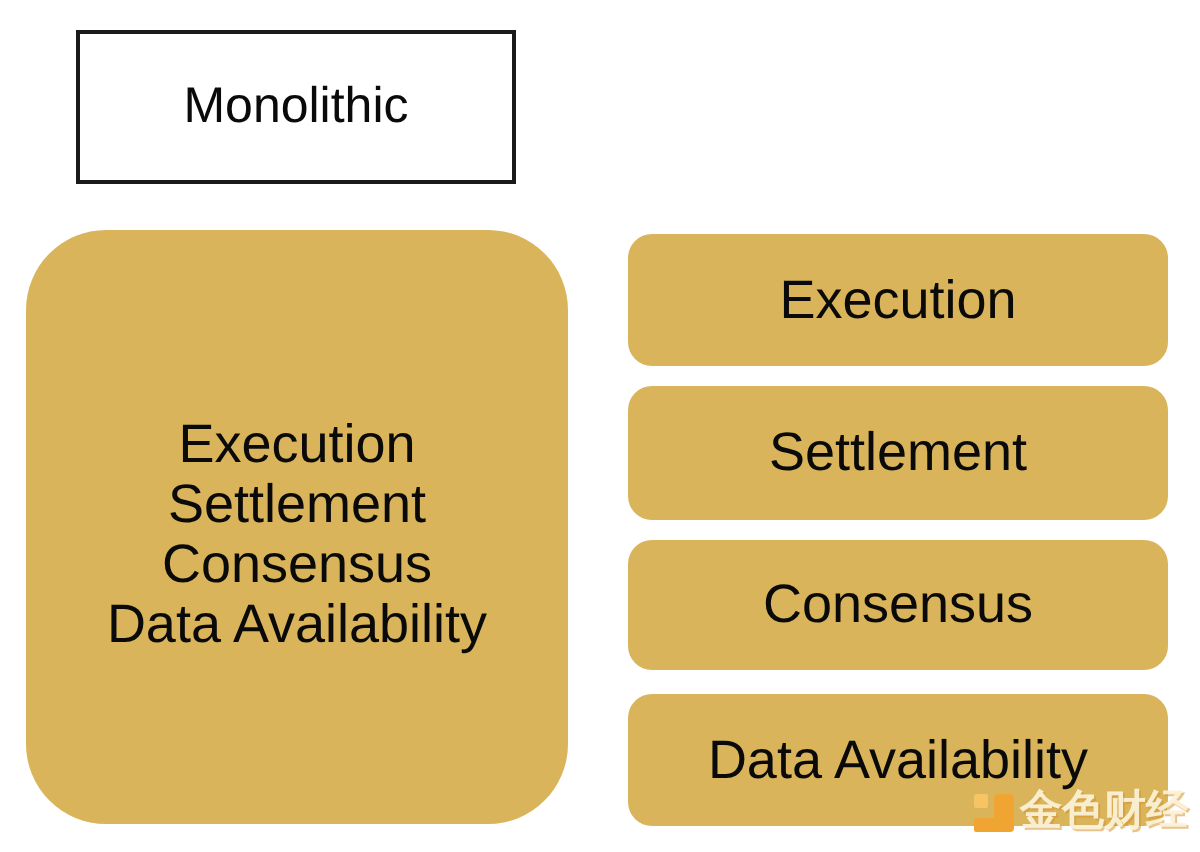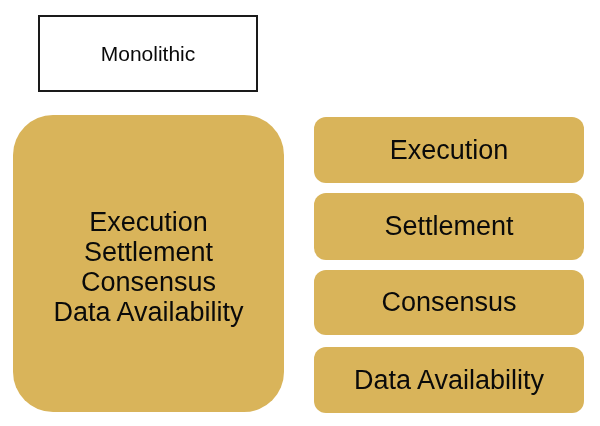--- a/index.html
+++ b/index.html
@@ -17,21 +17,21 @@
     overflow: hidden;
   }
   .header-box {
     position: absolute;
     box-sizing: border-box;
     background: #ffffff;
     border: 2px solid #1a1a1a;
     display: flex;
     align-items: center;
     justify-content: center;
-    font-size: 21px;
+    font-size: 25px;
     line-height: 1;
     color: #0a0a0a;
   }
   .header-box.monolithic {
     left: 38px;
     top: 15px;
     width: 220px;
     height: 77px;
   }
   .header-box.modular {
@@ -157,14 +157,22 @@
   <div class="mod-box b1">
     <span>Settlement</span>
   </div>
   <div class="mod-box b2">
     <span>Consensus</span>
   </div>
   <div class="mod-box b3">
     <span>Data Availability</span>
   </div>
 
+  <div class="watermark">
+    <div class="wm-logo">
+      <div class="wm-sq-small"></div>
+      <div class="wm-bar-vert"></div>
+      <div class="wm-bar-foot"></div>
+    </div>
+    <div class="wm-text">金色财经</div>
+  </div>
 
 </div>
 
 </body></html>

